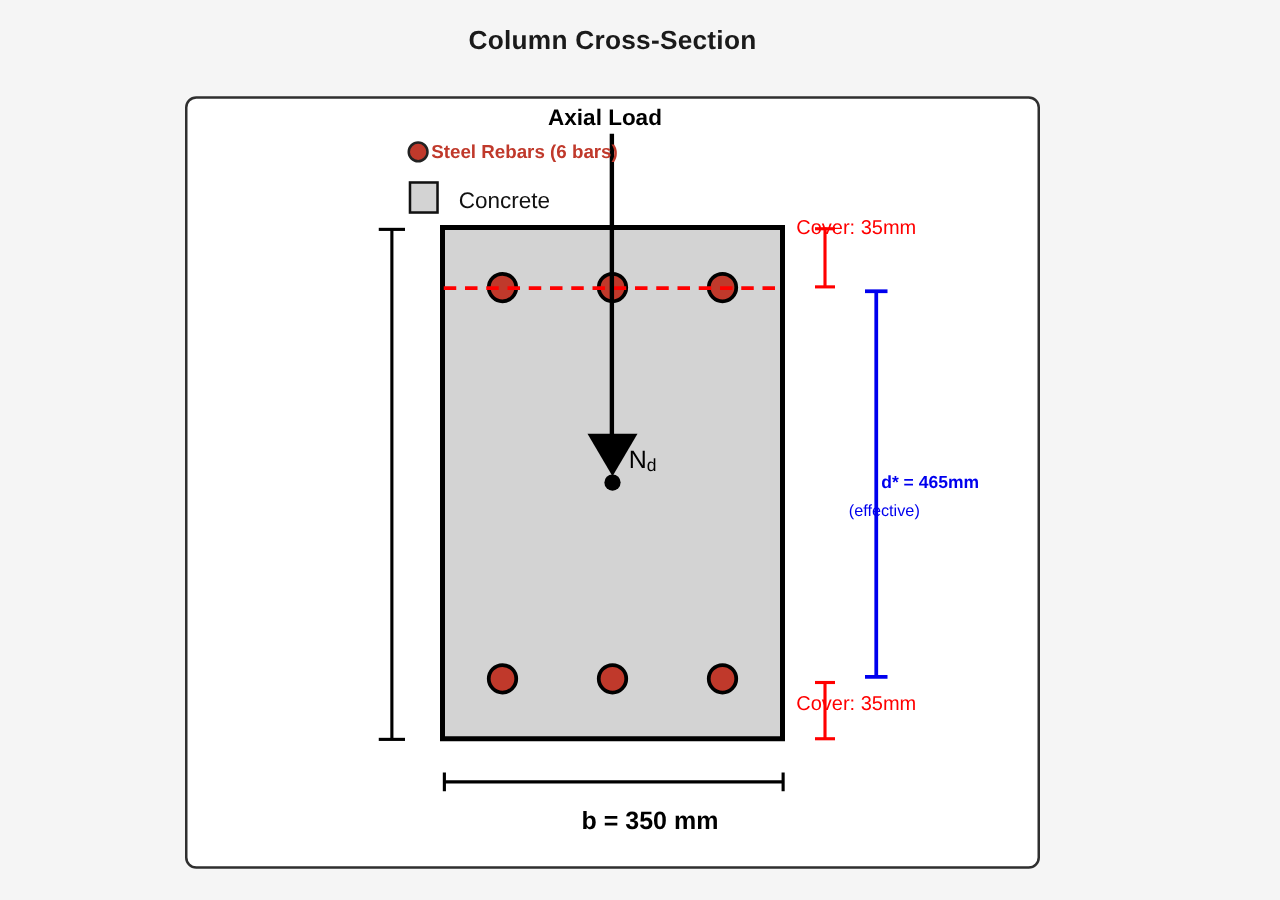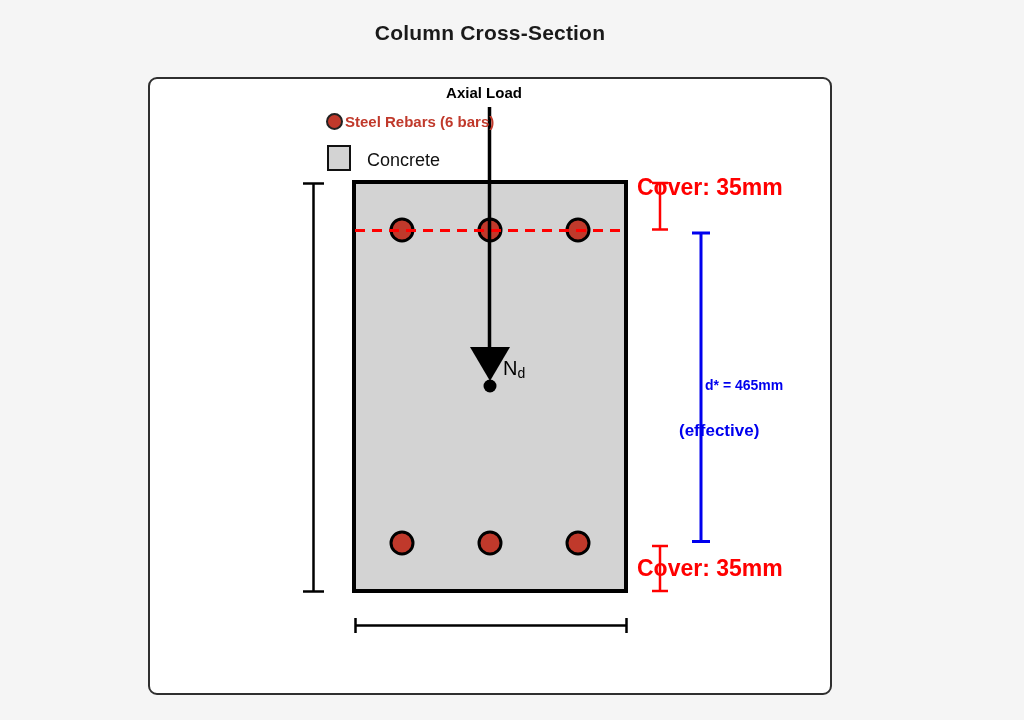--- a/index.html
+++ b/index.html
@@ -43,21 +43,21 @@
   .dash-line { stroke: var(--cover-red); stroke-width: 3; stroke-dasharray: 10 7; fill: none; }
   .dim-black { stroke: var(--outline); stroke-width: 2.5; fill: none; }
   .dim-red { stroke: var(--cover-red); stroke-width: 2.5; fill: none; }
   .dim-blue { stroke: var(--depth-blue); stroke-width: 3; fill: none; }
   .arrow-shaft { stroke: var(--outline); stroke-width: 3.5; fill: none; }
   .arrow-solid { fill: var(--outline); }
 
   .label { position: absolute; white-space: nowrap; }
   .axial-label {
     left: 399px; top: 84px; width: 170px; text-align: center;
-    font-size: 15px; font-weight: 700; color: var(--outline);
+    font-size: 18px; font-weight: 700; color: var(--outline);
   }
   .legend-rebar-swatch {
     position: absolute; left: 326px; top: 113px; width: 17px; height: 17px;
     border-radius: 50%; background: var(--rebar-fill); border: 2px solid #222;
   }
   .legend-rebar-label {
     left: 345px; top: 113px; font-size: 15px; font-weight: 700; color: var(--legend-red);
   }
   .legend-concrete-swatch {
     position: absolute; left: 327px; top: 145px; width: 24px; height: 26px;
@@ -66,25 +66,25 @@
   .legend-concrete-label { left: 367px; top: 150px; font-size: 18px; color: #111; }
 
   .h-label {
     left: 225px; top: 372px; width: 150px; text-align: center;
     font-size: 20px; font-weight: 700; color: var(--outline);
   }
   .b-label {
     left: 420px; top: 646px; width: 200px; text-align: center;
     font-size: 20px; font-weight: 700; color: var(--outline);
   }
-  .cover-label { font-size: 23px; font-weight: 700; color: var(--cover-red); }
+  .cover-label { font-size: 16px; font-weight: 400; color: var(--cover-red); }
   .cover-top { left: 637px; top: 174px; }
   .cover-bottom { left: 637px; top: 555px; }
   .depth-label { left: 677px; top: 377px; font-size: 14px; font-weight: 700; color: var(--depth-blue); margin-left: 28px; }
-  .depth-note { left: 679px; top: 401px; font-size: 17px; font-weight: 700; color: var(--depth-blue); margin-top: 20px; }
+  .depth-note { left: 679px; top: 401px; font-size: 13px; font-weight: 400; color: var(--depth-blue); }
   .nd-label { left: 503px; top: 357px; font-size: 20px; font-weight: 400; color: var(--outline); }
   .nd-label sub { font-size: 14px; vertical-align: -3px; }
 </style>
 </head>
 <body>
 
 <div class="stage">
 
   <div class="page-title">Column Cross-Section</div>
 
@@ -143,20 +143,21 @@
 
   <div class="label axial-label">Axial Load</div>
 
   <div class="legend-rebar-swatch"></div>
   <div class="label legend-rebar-label">Steel Rebars (6 bars)</div>
 
   <div class="legend-concrete-swatch"></div>
   <div class="label legend-concrete-label">Concrete</div>
 
 
+  <div class="label b-label">b = 350 mm</div>
 
   <div class="label cover-label cover-top">Cover: 35mm</div>
 
   <div class="label cover-label cover-bottom">Cover: 35mm</div>
 
   <div class="label depth-label">d* = 465mm</div>
 
   <div class="label depth-note">(effective)</div>
 
   <div class="label nd-label"><span>N</span><sub>d</sub></div>

